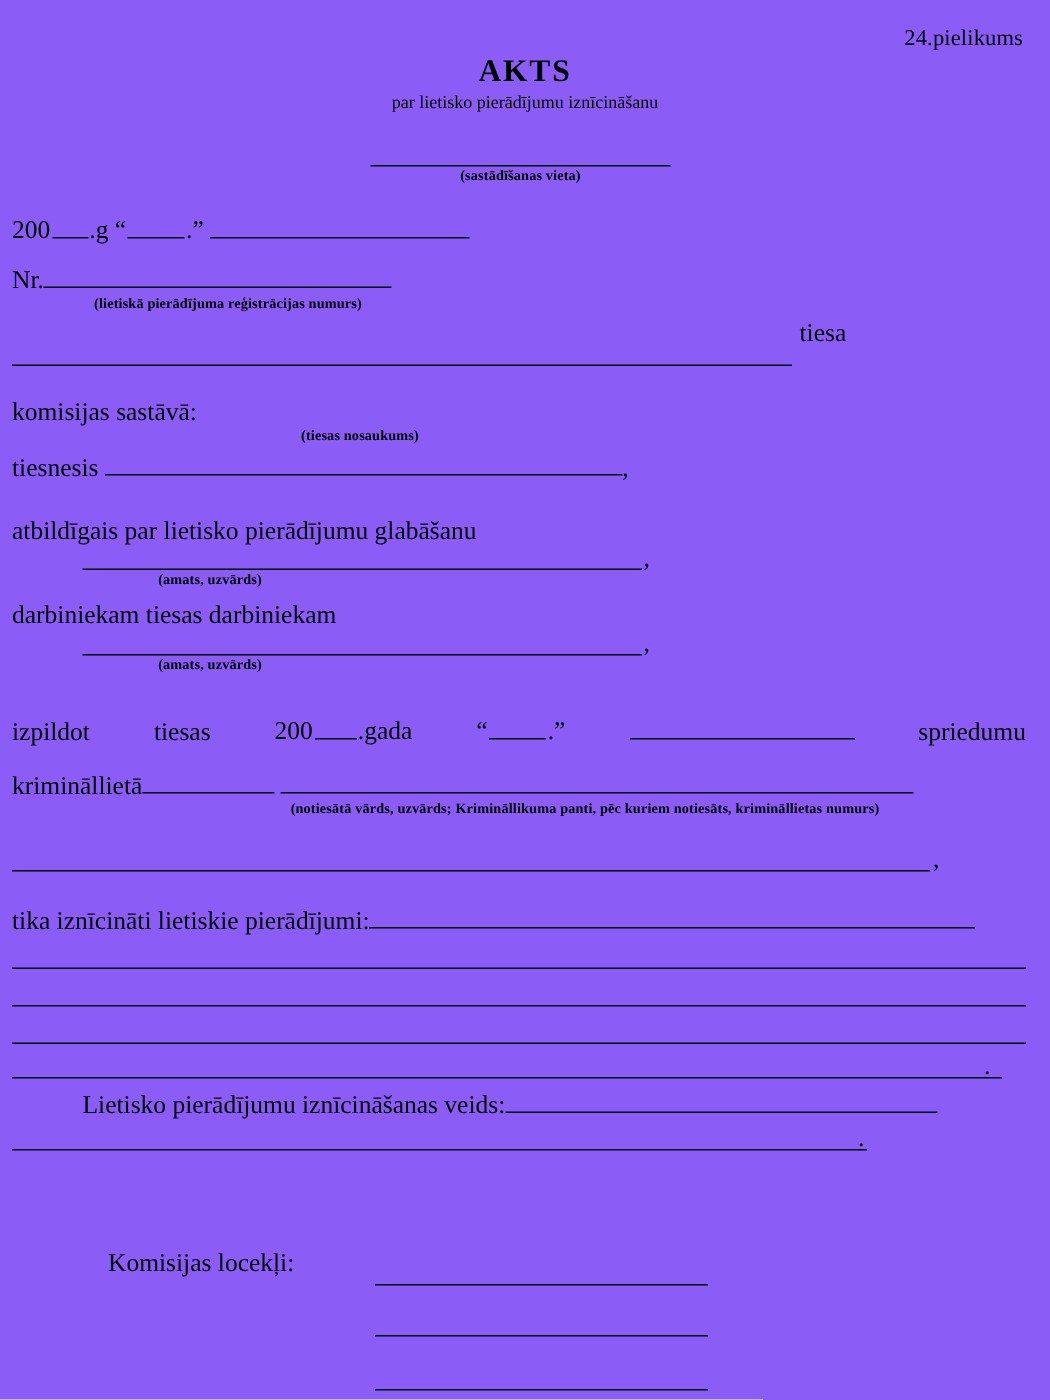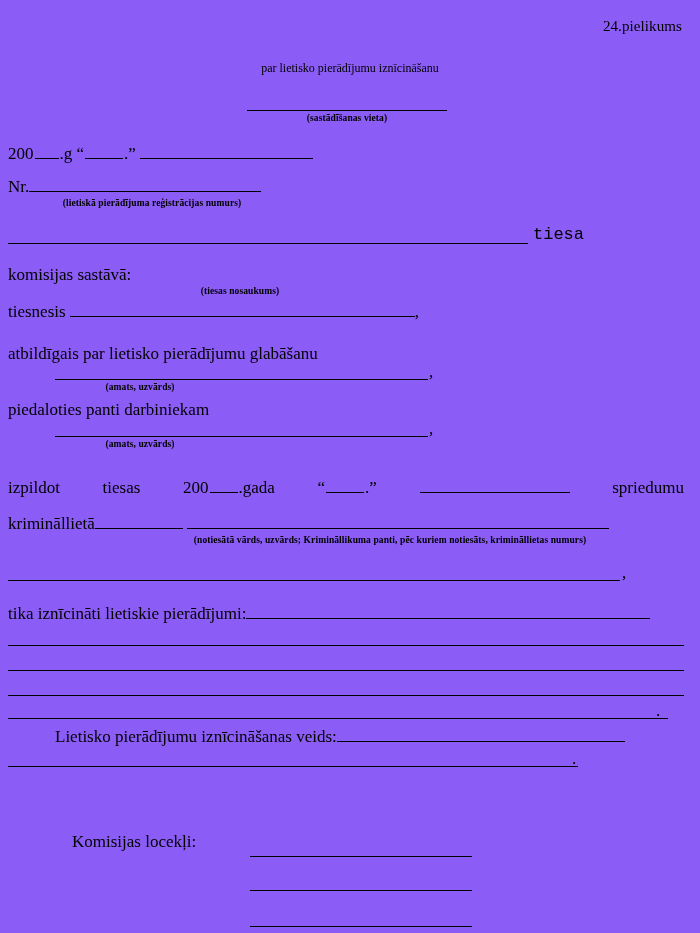--- a/index.html
+++ b/index.html
@@ -81,54 +81,55 @@
   }
   .justified > * { flex: 0 0 auto; }
 </style>
 </head>
 <body>
 
 <div id="page">
 
   <div class="abs appendix" style="right:18px; top:18px;">24.pielikums</div>
 
+  <div class="abs title" style="left:0; top:35px;">AKTS</div>
 
   <div class="abs subtitle" style="left:0; top:61px;">par lietisko pierādījumu iznīcināšanu</div>
 
   <div class="abs rule" style="left:247px; top:110px; width:200px;"></div>
   <div class="abs caption caption-center" style="left:245px; top:113px; width:204px;">(sastādīšanas vieta)</div>
 
   <div class="abs body-text" style="left:8px; top:142px;">
     <span>200</span><span class="short-blank" style="width:24px;"></span><span>.g</span>
     <span>“</span><span class="short-blank" style="width:38px;"></span><span>.”</span>
     <span class="inline-rule" style="width:173px;"></span>
   </div>
 
   <div class="abs body-text" style="left:8px; top:176px;">
     <span>Nr.</span><span class="inline-rule" style="width:232px;"></span>
   </div>
   <div class="abs caption caption-center" style="left:36px; top:198px; width:232px;">(lietiskā pierādījuma reģistrācijas numurs)</div>
 
   <div class="abs rule" style="left:8px; top:243px; width:520px;"></div>
-  <div class="abs body-text" style="left:533px; top:225px;font-family:Liberation Mono, monospace;">tiesa</div>
+  <div class="abs body-text" style="left:533px; top:212px;">tiesa</div>
 
   <div class="abs body-text" style="left:8px; top:265px;">komisijas sastāvā:</div>
   <div class="abs caption caption-center" style="left:175px; top:286px; width:130px;">(tiesas nosaukums)</div>
 
   <div class="abs body-text" style="left:8px; top:344px;">atbildīgais par lietisko pierādījumu glabāšanu</div>
 
   <div class="abs body-text" style="left:8px; top:301px;">
     <span>tiesnesis</span>
     <span class="inline-rule" style="width:345px;"></span><span>,</span>
   </div>
   <div class="abs rule" style="left:55px; top:379px; width:373px;"></div>
   <div class="abs body-text" style="left:429px; top:362px;">,</div>
   <div class="abs caption caption-center" style="left:75px; top:382px; width:130px;">(amats, uzvārds)</div>
 
-  <div class="abs body-text" style="left:8px; top:400px;">piedaloties panti darbiniekam</div>
+  <div class="abs body-text" style="left:8px; top:400px;">darbiniekam tiesas darbiniekam</div>
   <div class="abs rule" style="left:55px; top:436px; width:373px;"></div>
   <div class="abs body-text" style="left:429px; top:419px;">,</div>
   <div class="abs caption caption-center" style="left:75px; top:439px; width:130px;">(amats, uzvārds)</div>
 
   <div class="abs justified" style="left:8px; top:476px; width:676px;">
     <span>izpildot</span>
     <span>tiesas</span>
     <span><span>200</span><span class="short-blank" style="width:28px;"></span><span>.gada</span></span>
     <span><span>“</span><span class="short-blank" style="width:38px;"></span><span>.”</span></span>
     <span class="inline-rule" style="width:150px;"></span>

